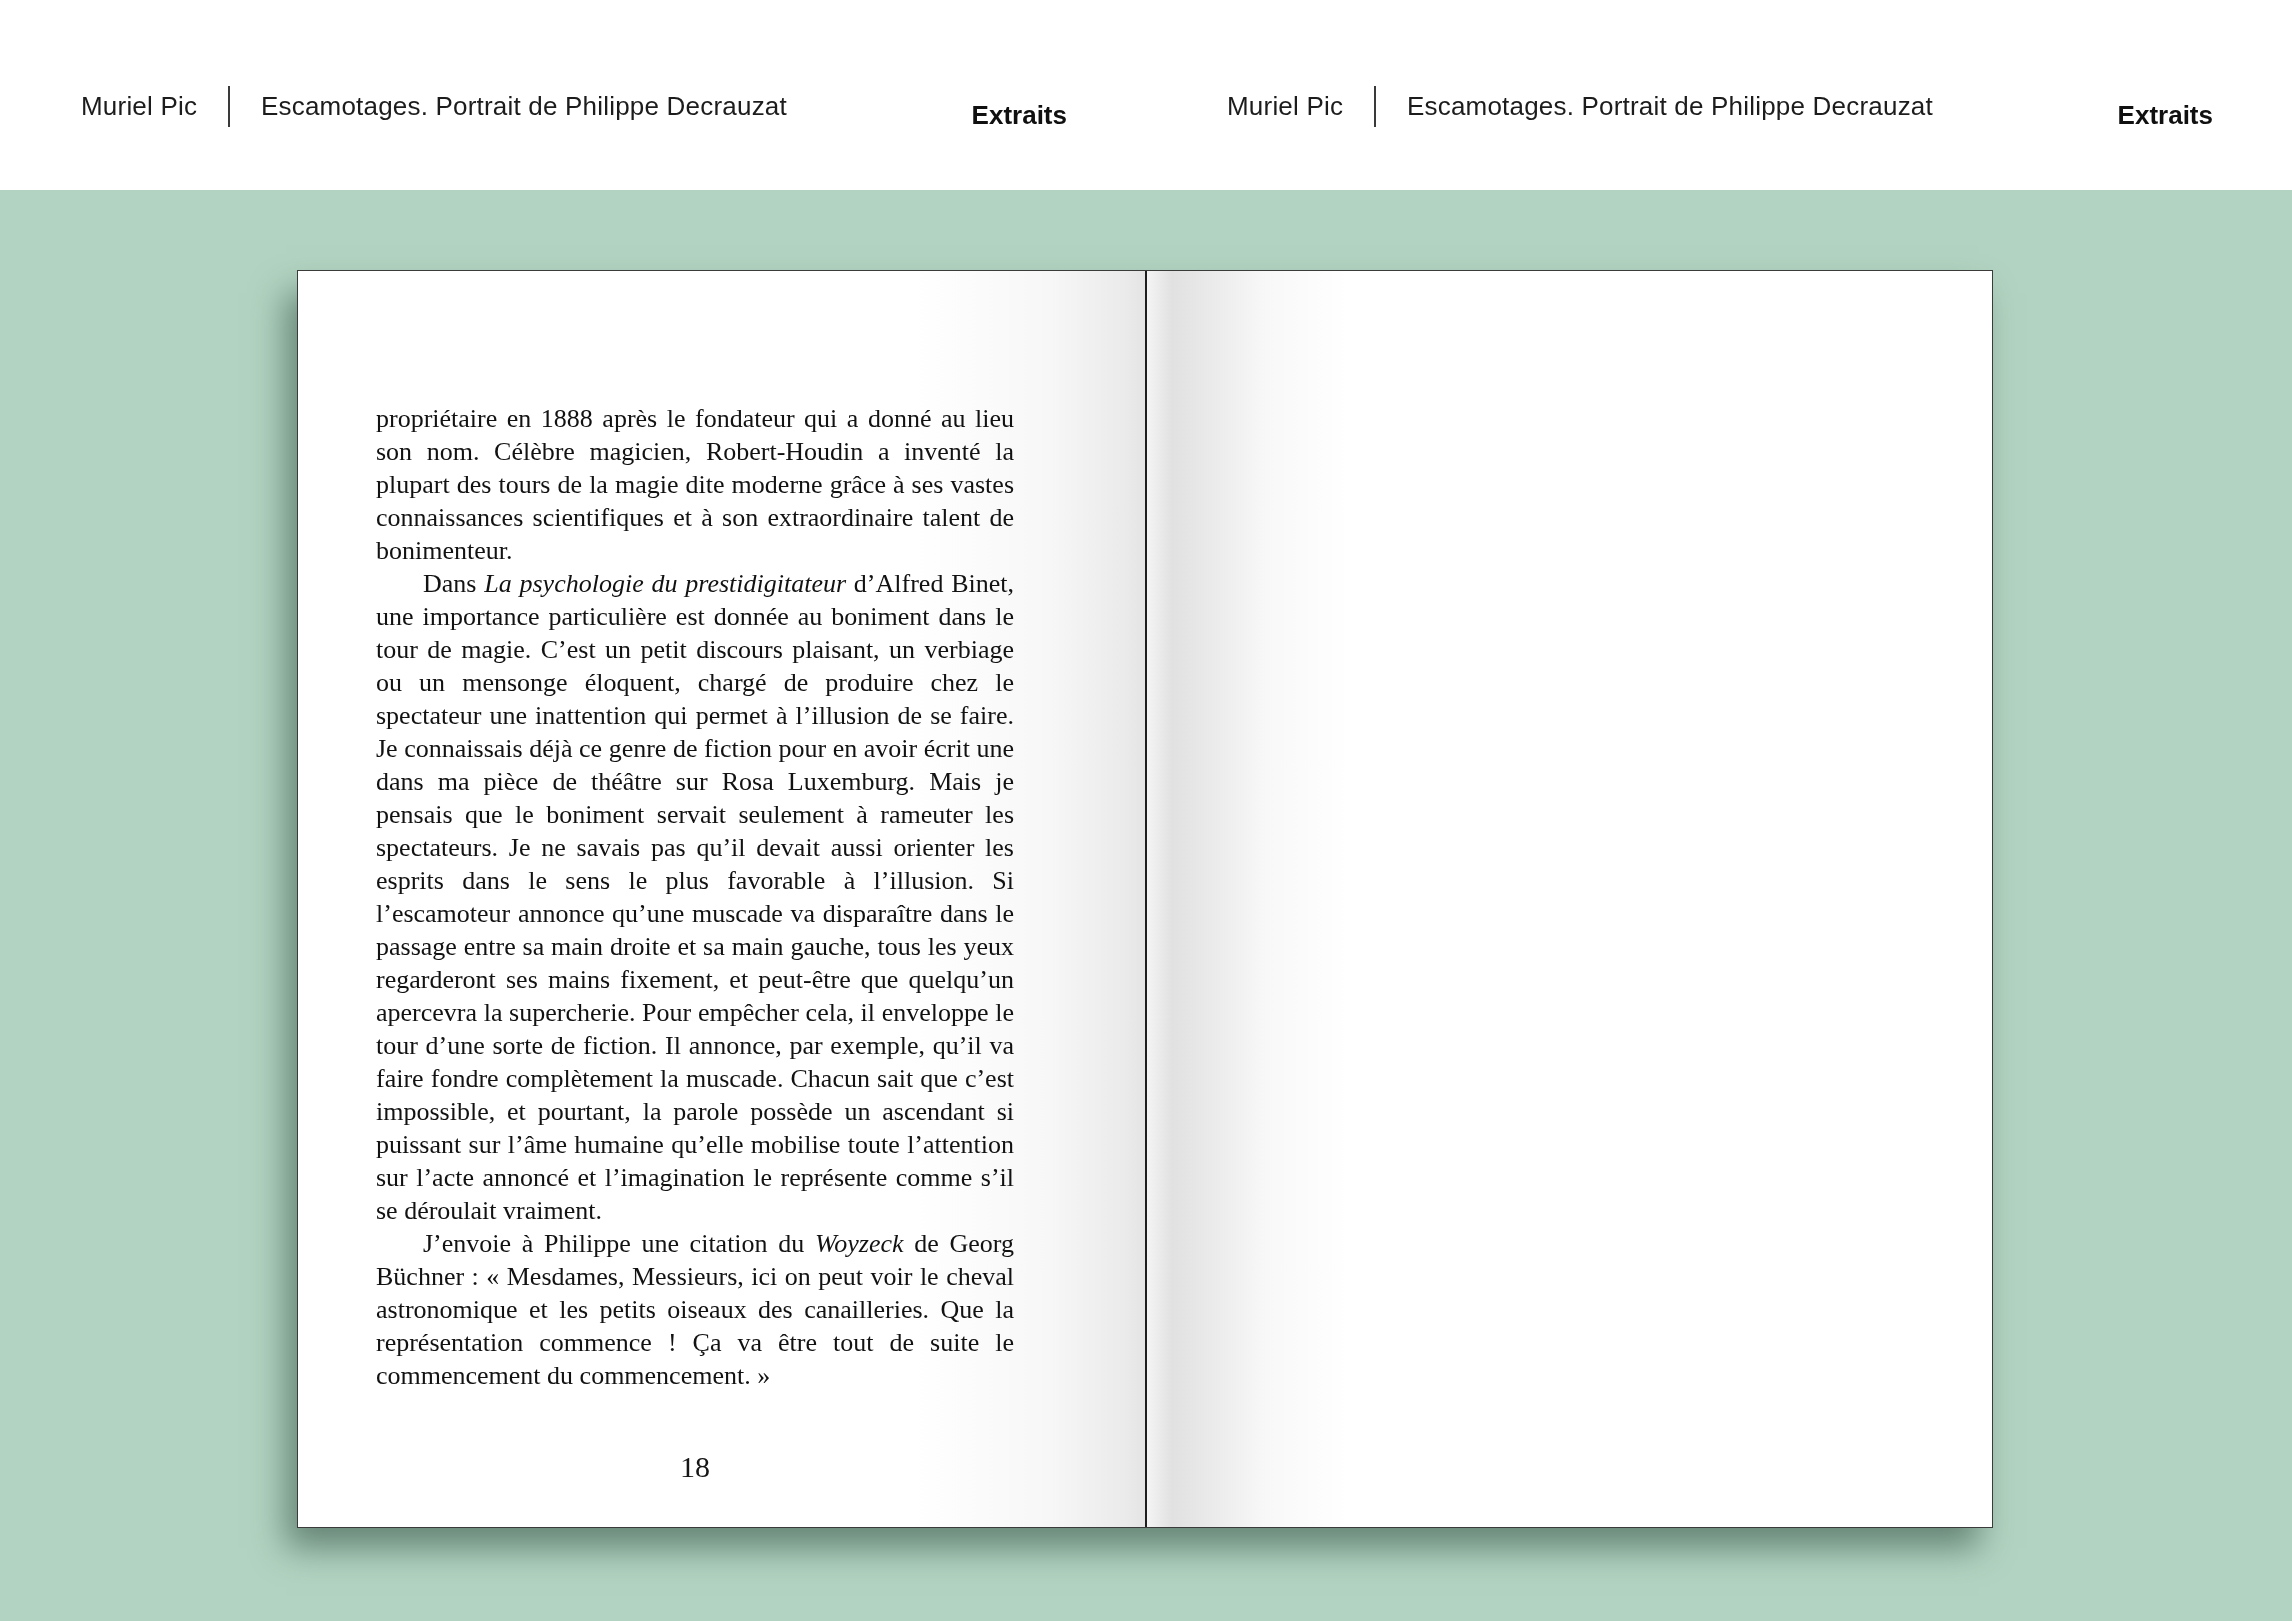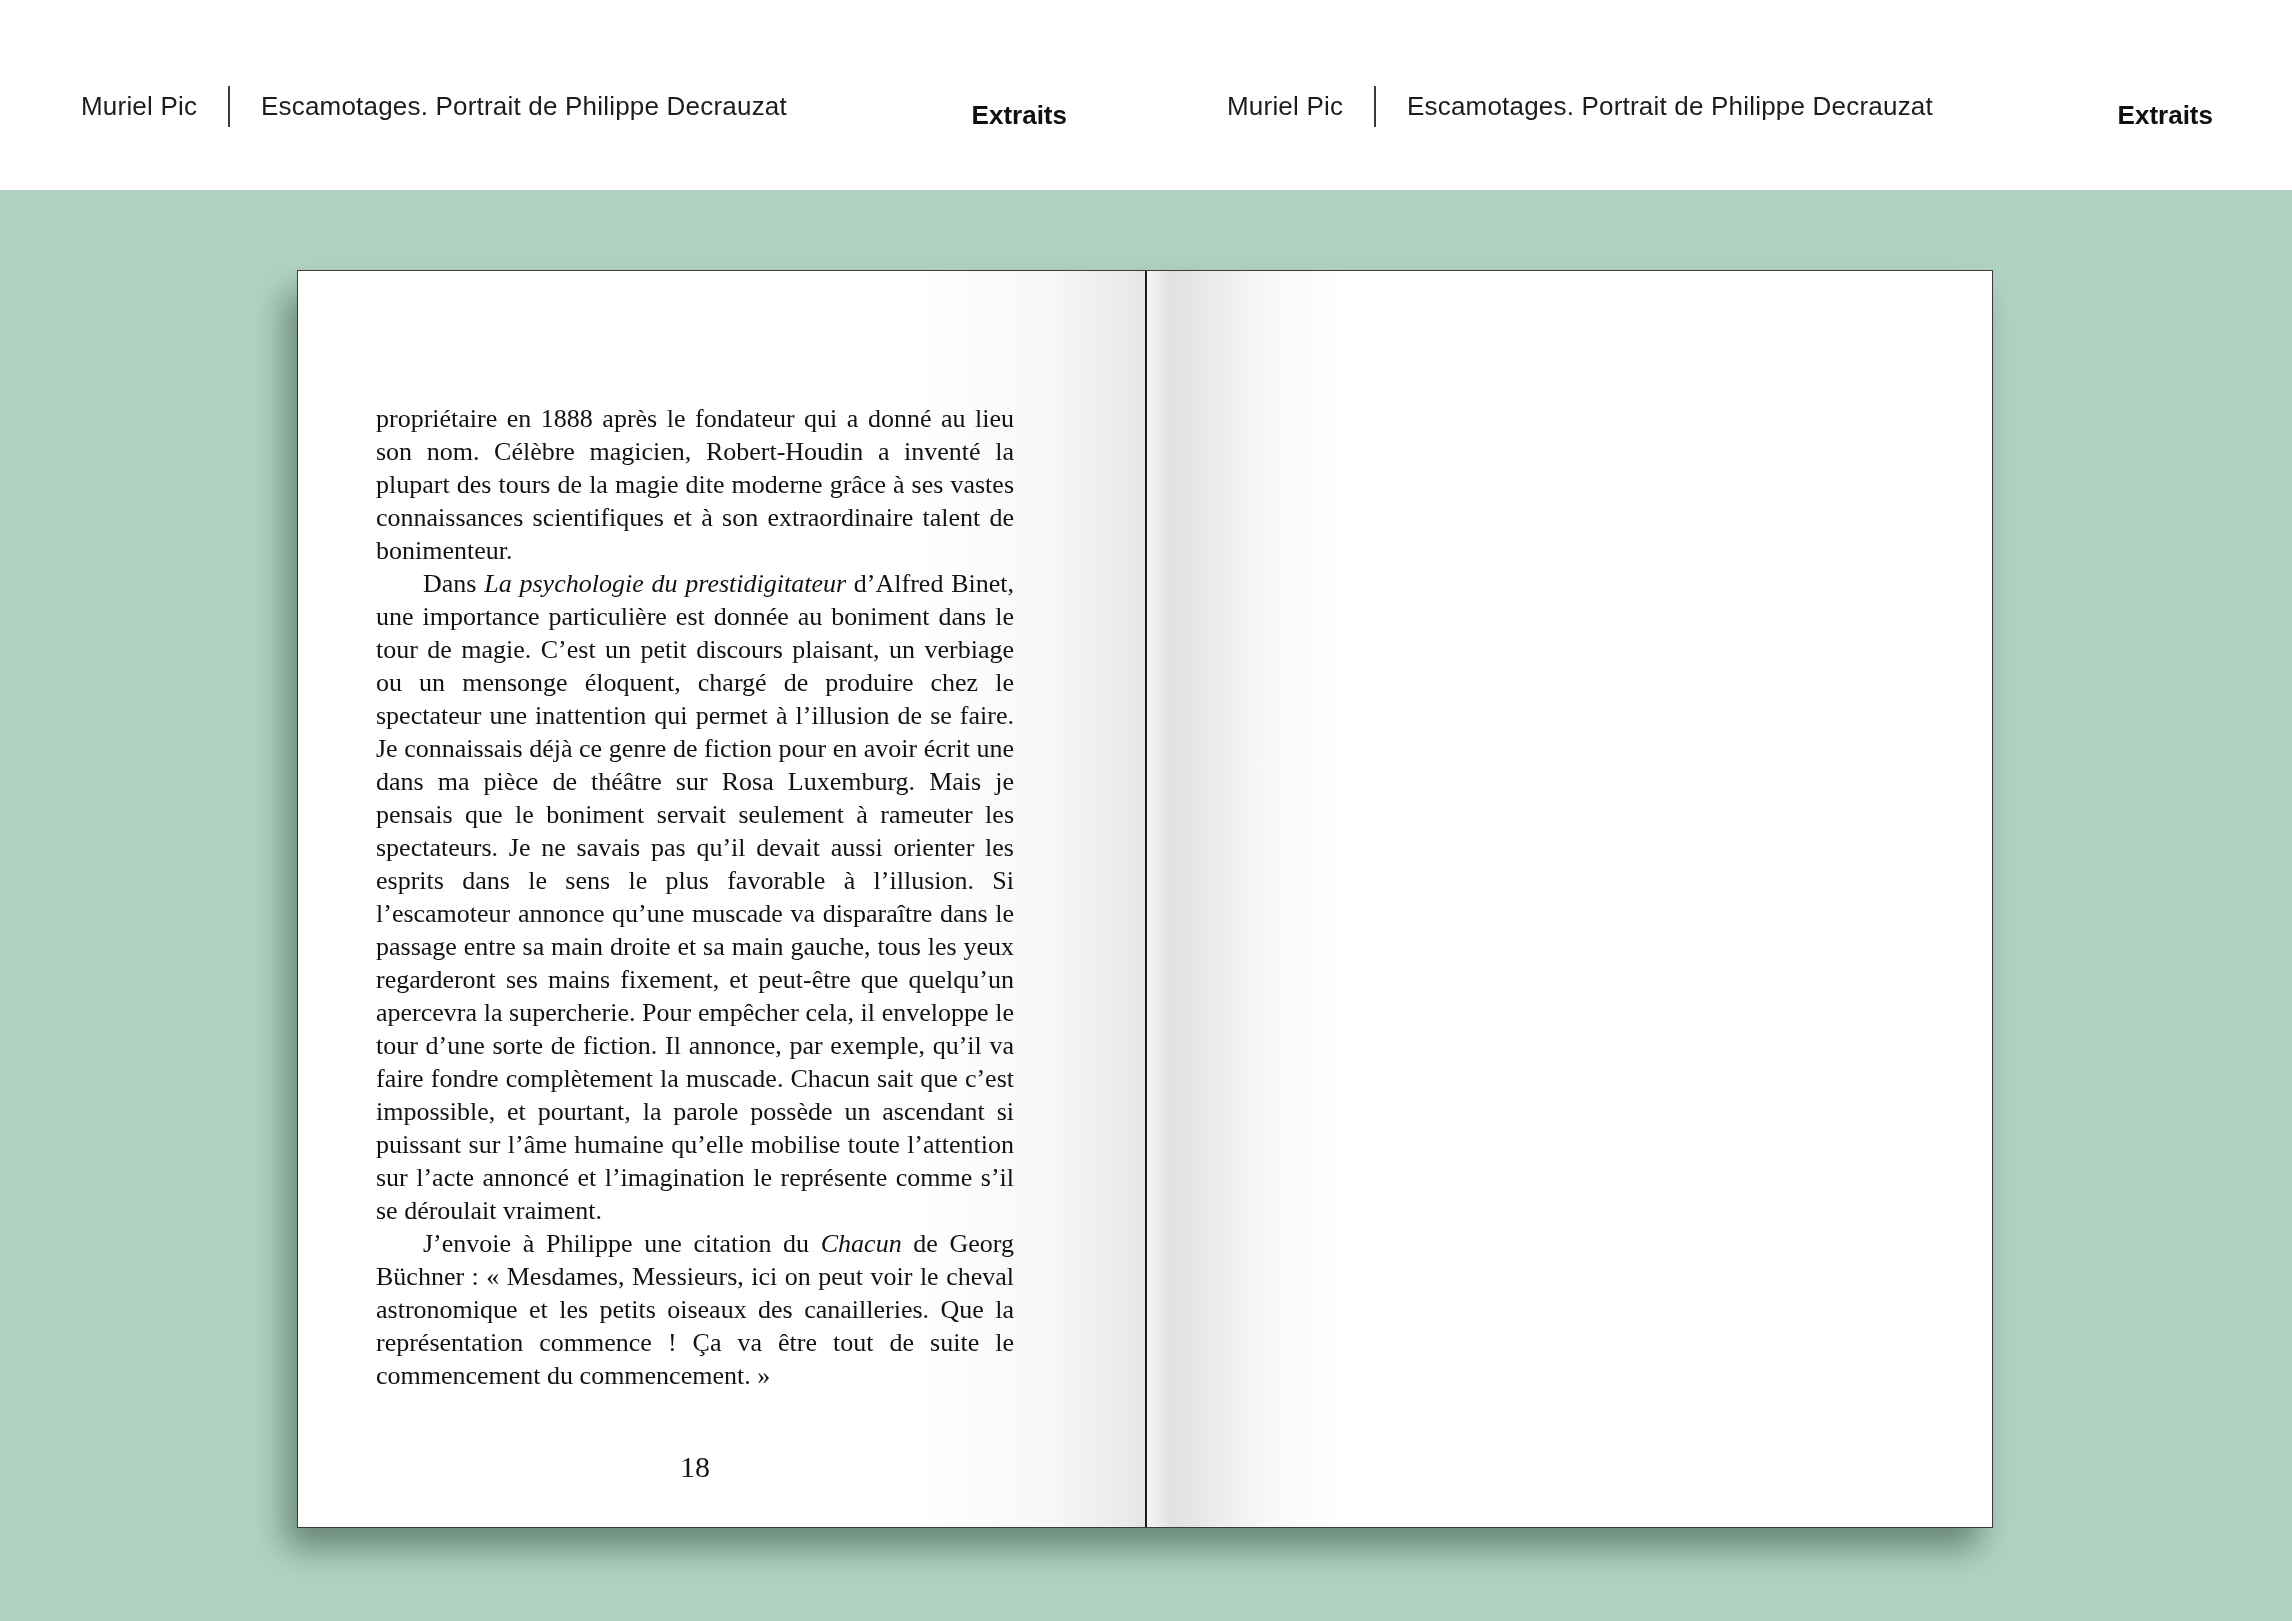--- a/index.html
+++ b/index.html
@@ -101,21 +101,21 @@
     <div class="nav-link">Extraits</div>
   </div>
 </header>
 
 <main class="canvas">
   <div class="book">
     <div class="page page-left">
       <div class="page-text">
           <p><span>propriétaire en 1888 après le fondateur qui a donné au lieu son nom. Célèbre magicien, Robert-Houdin a inventé la plupart des tours de la magie dite moderne grâce à ses vastes connaissances scientifiques et à son extraordinaire talent de bonimenteur.</span></p>
           <p class="indent"><span>Dans </span><em>La psychologie du prestidigitateur</em><span> d’Alfred Binet, une importance particulière est donnée au boniment dans le tour de magie. C’est un petit discours plaisant, un verbiage ou un mensonge éloquent, chargé de produire chez le spectateur une inattention qui permet à l’illusion de se faire. Je connaissais déjà ce genre de fiction pour en avoir écrit une dans ma pièce de théâtre sur Rosa Luxemburg. Mais je pensais que le boniment servait seulement à rameuter les spectateurs. Je ne savais pas qu’il devait aussi orienter les esprits dans le sens le plus favorable à l’illusion. Si l’escamoteur annonce qu’une muscade va disparaître dans le passage entre sa main droite et sa main gauche, tous les yeux regarderont ses mains fixement, et peut-être que quelqu’un apercevra la supercherie. Pour empêcher cela, il enveloppe le tour d’une sorte de fiction. Il annonce, par exemple, qu’il va faire fondre complètement la muscade. Chacun sait que c’est impossible, et pourtant, la parole possède un ascendant si puissant sur l’âme humaine qu’elle mobilise toute l’attention sur l’acte annoncé et l’imagination le représente comme s’il se déroulait vraiment.</span></p>
-          <p class="indent"><span>J’envoie à Philippe une citation du </span><em>Chacun</em><span> de Georg Büchner&nbsp;: «&nbsp;Mesdames, Messieurs, ici on peut voir le cheval astronomique et les petits oiseaux des canailleries. Que la représentation commence&nbsp;! Ça va être tout de suite le commencement du commencement.&nbsp;»</span></p>
+          <p class="indent"><span>J’envoie à Philippe une citation du </span><em>Woyzeck</em><span> de Georg Büchner&nbsp;: «&nbsp;Mesdames, Messieurs, ici on peut voir le cheval astronomique et les petits oiseaux des canailleries. Que la représentation commence&nbsp;! Ça va être tout de suite le commencement du commencement.&nbsp;»</span></p>
         </div>
       <div class="page-number">18</div>
     </div>
     <div class="book-spine"></div>
     <div class="page page-right"></div>
   </div>
 </main>
 
 
 </body></html>

